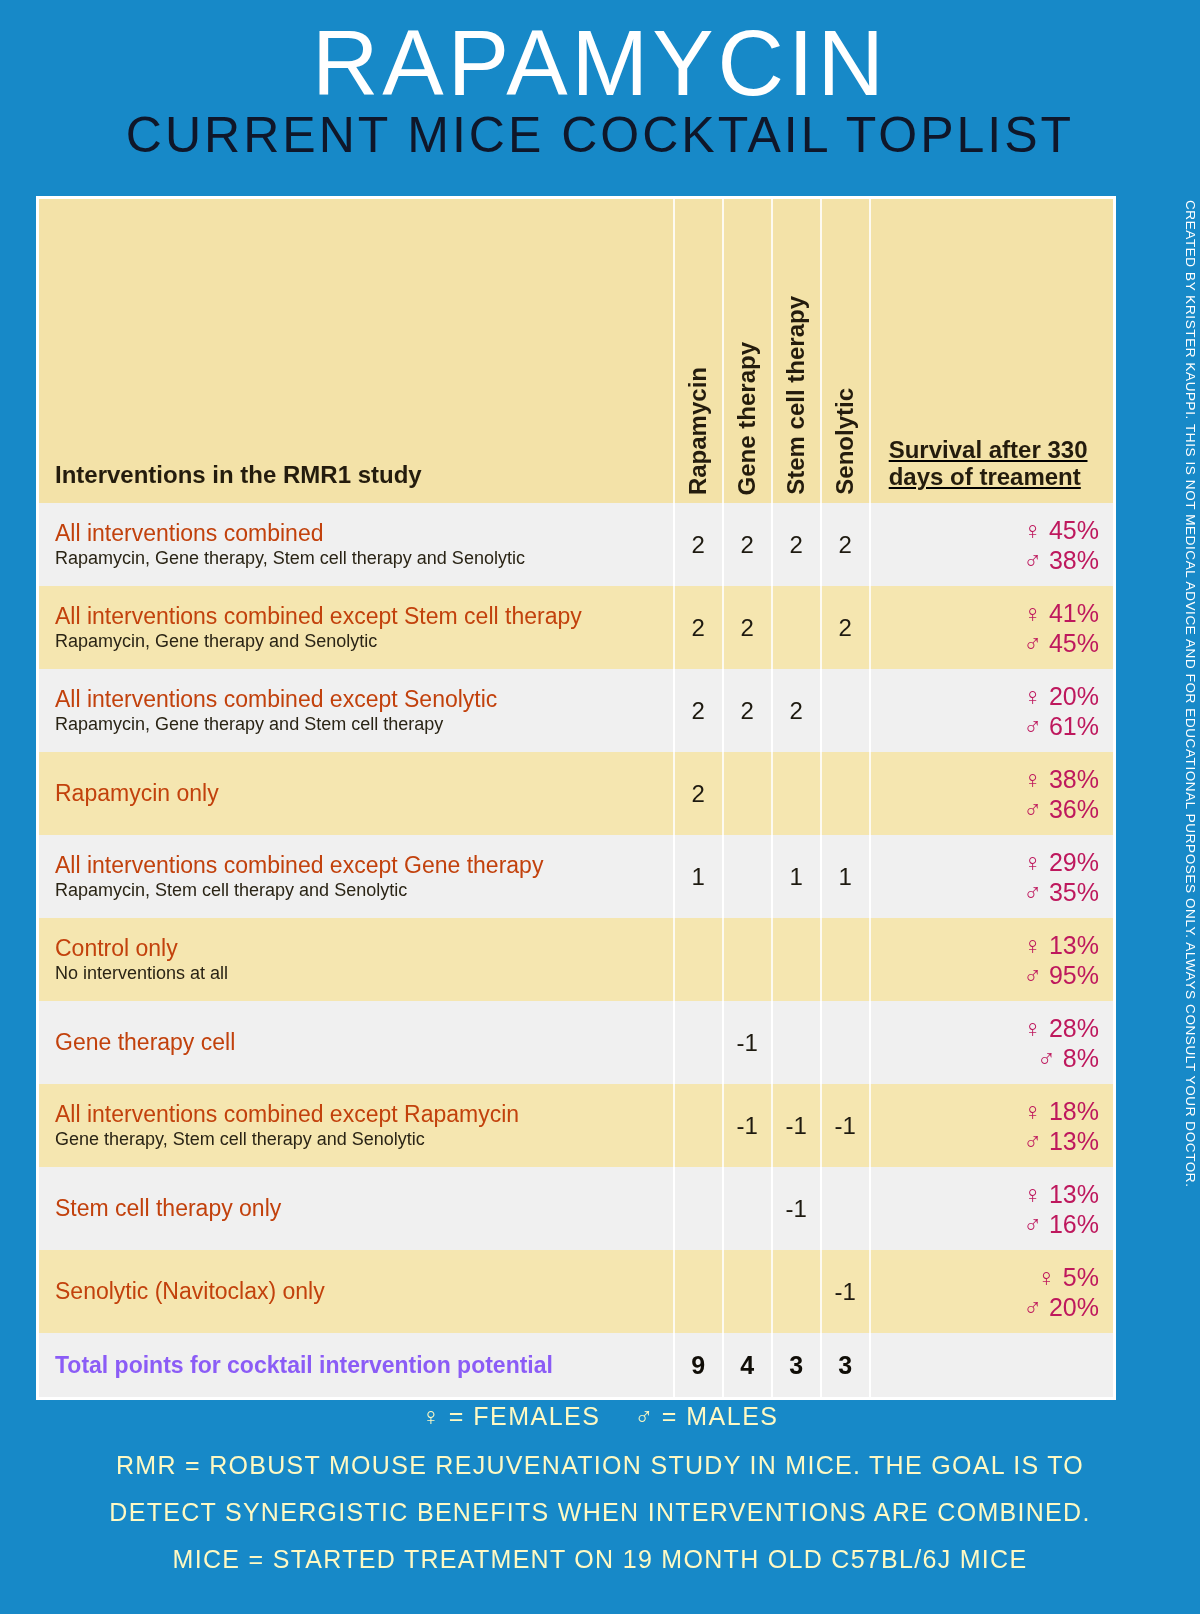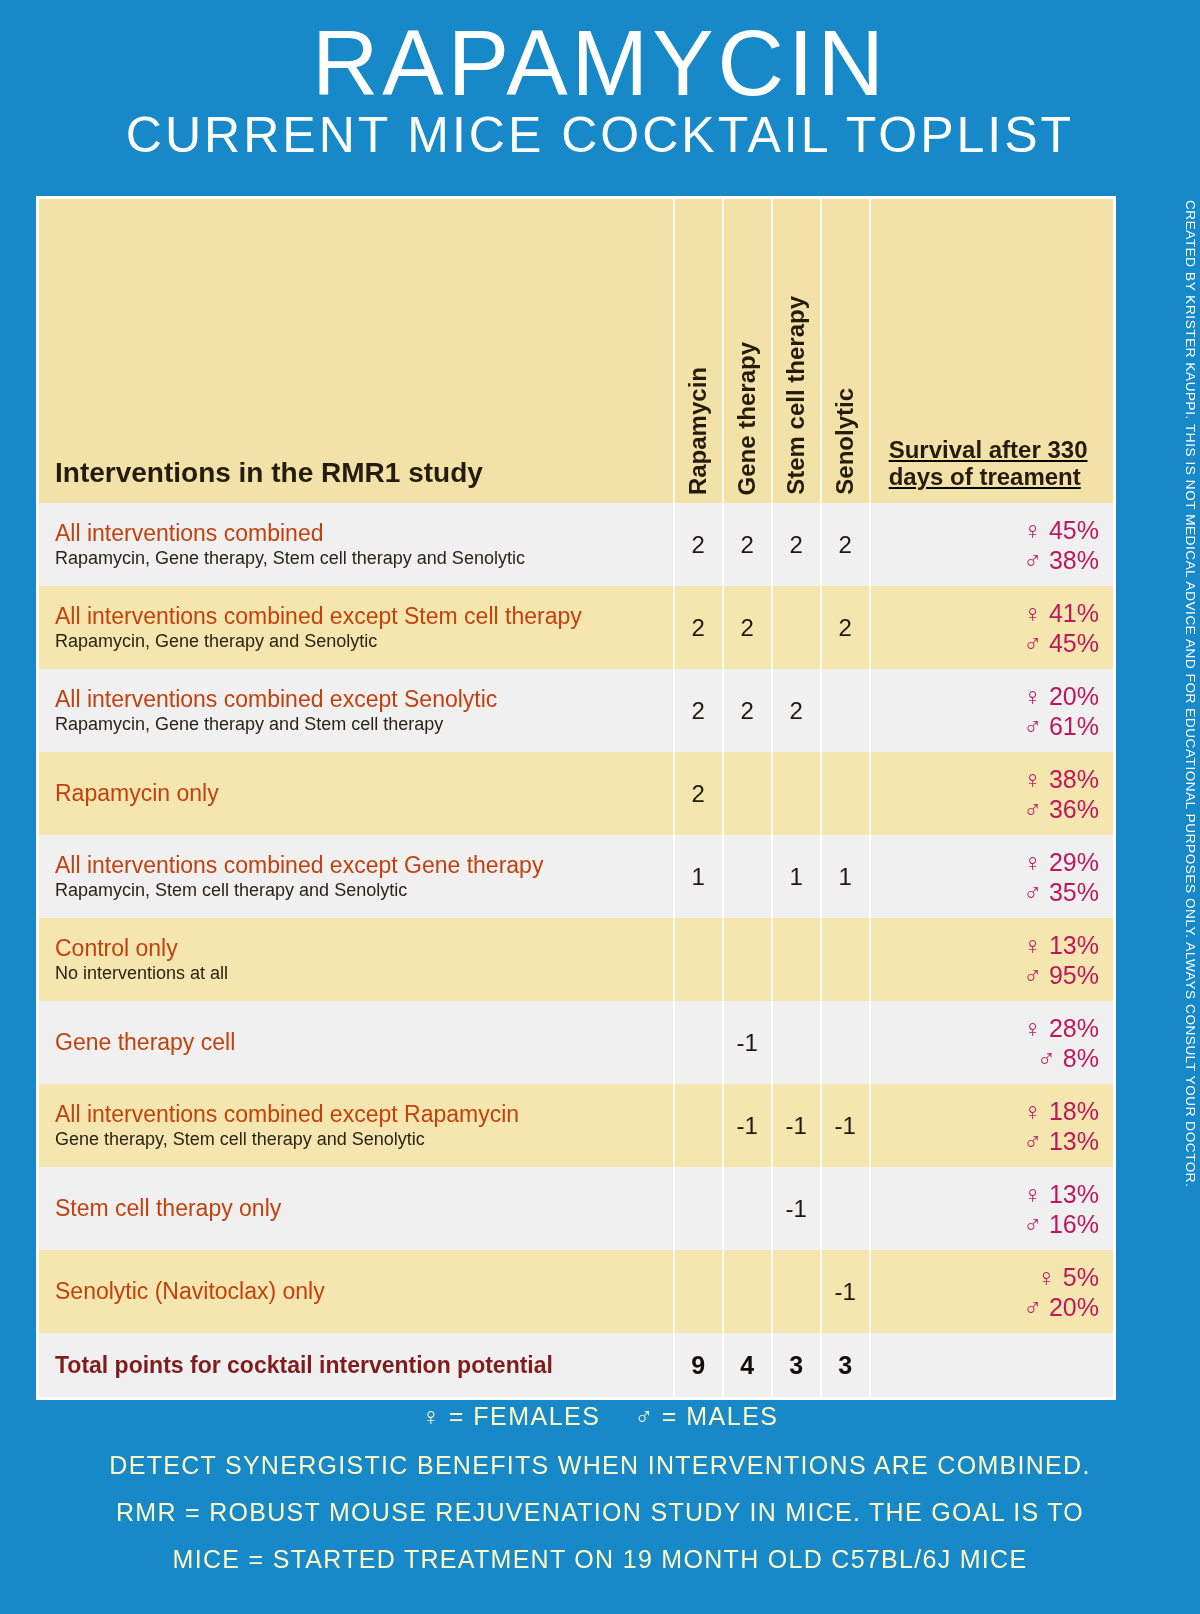--- a/index.html
+++ b/index.html
@@ -28,21 +28,21 @@
     color: #ffffff;
     font-weight: 400;
     margin: 0;
     padding: 0 0 2px 0;
     white-space: nowrap;
   }
   #sub-title {
     font-size: 50px;
     line-height: 1.0;
     letter-spacing: 3px;
-    color: #ffffff;
+    color: #0f172a;
     font-weight: 400;
     margin: 0;
     padding: 0 0 10px 0;
     white-space: nowrap;
   }
 
   
   #table-wrap {
     position: absolute;
     left: 36px;
@@ -79,21 +79,21 @@
     color: #241c0d;
     letter-spacing: 0px;
     white-space: nowrap;
     margin: 0 auto 8px auto;
     display: block;
   }
   .hdr-label-cell {
     padding: 0 0 14px 16px !important;
   }
   #hdr-row-label {
-    font-size: 28px;
+    font-size: 24px;
     font-weight: bold;
     color: #241c0d;
   }
   .hdr-surv-cell {
     padding: 0 10px 12px 18px !important;
     text-decoration: underline;
   }
   #hdr-survival {
     font-size: 24px;
     font-weight: bold;
@@ -145,21 +145,21 @@
     margin-right: 7px;
   }
 
   
   tr.total { height: 64px; }
   tr.total td { background: #f0f0f0; }
   tr.total td.sep { border-left: 2px solid #ffffff; }
   #total-label {
     font-size: 23px;
     font-weight: bold;
-    color: #7f1d1d;
+    color: #8b5cf6;
   }
   tr.total td.score-cell {
     font-weight: bold;
     font-size: 25px;
     color: #100d07;
   }
 
   
   #credit {
     position: absolute;
@@ -384,16 +384,16 @@
       </tbody>
   </table>
 </div>
 
 <div id="credit">CREATED BY KRISTER KAUPPI. THIS IS NOT MEDICAL ADVICE AND FOR EDUCATIONAL PURPOSES ONLY. ALWAYS CONSULT YOUR DOCTOR.</div>
 
 <div id="footer">
   <div id="legend">
     <span class="sym">♀</span><span>= FEMALES</span><span class="gap"></span><span class="sym">♂</span><span>= MALES</span>
   </div>
+  <div class="foot-line">RMR = ROBUST MOUSE REJUVENATION STUDY IN MICE. THE GOAL IS TO</div>
   <div class="foot-line">DETECT SYNERGISTIC BENEFITS WHEN INTERVENTIONS ARE COMBINED.</div>
-  <div class="foot-line">RMR = ROBUST MOUSE REJUVENATION STUDY IN MICE. THE GOAL IS TO</div>
   <div class="foot-line">MICE = STARTED TREATMENT ON 19 MONTH OLD C57BL/6J MICE</div>
 </div>
 
 </body></html>

